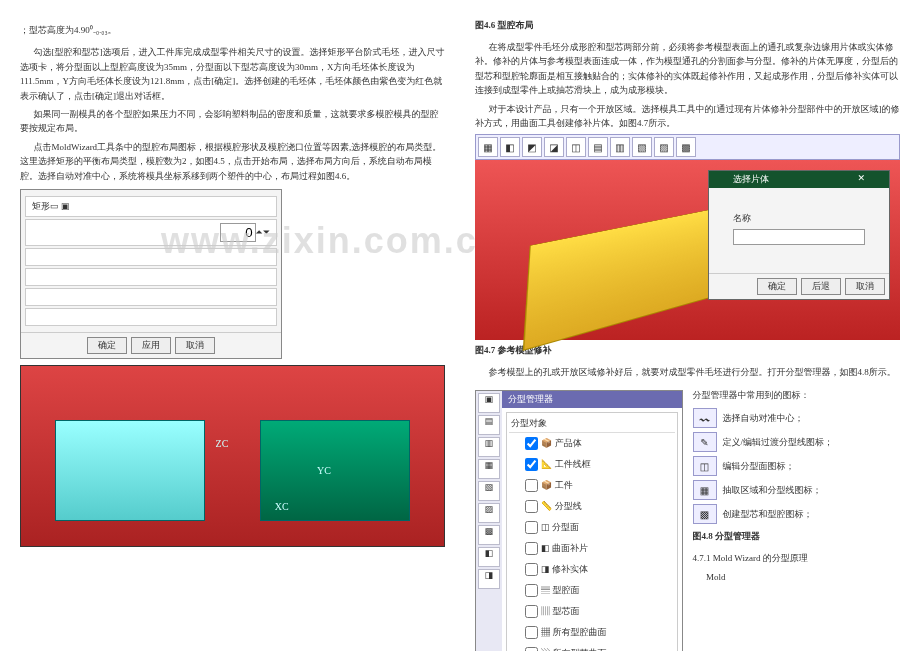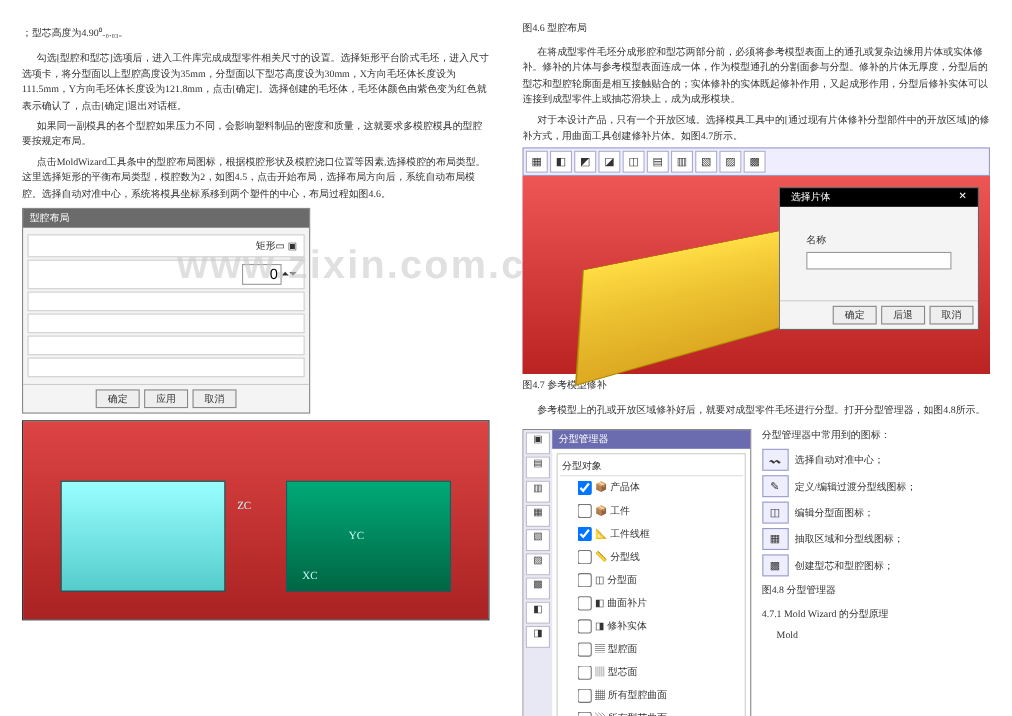--- a/index.html
+++ b/index.html
@@ -1,36 +1,36 @@
 <!DOCTYPE html>
 <html><head>
 <meta charset="utf-8">
 <style>
 body{margin:0;font-family:"SimSun",serif;font-size:9px;color:#333;background:#fff}
 .page{display:flex;gap:30px;padding:15px 20px}
 .col{flex:1}
 p{margin:4px 0;line-height:1.6;text-indent:1.5em}
-.caption{font-weight:normal;margin:4px 0 8px 0;text-indent:0}
+.caption{font-weight:bold;margin:4px 0 8px 0;text-indent:0}
 .formula{text-indent:0;margin:8px 0}
 .dlg{border:1px solid #888;background:#f4f4f4;margin:6px 0;font-family:"Microsoft YaHei",sans-serif}
 .dlg-title{background:#6b6b6b;color:#fff;padding:2px 6px;font-size:9px}
 .dlg-body{padding:4px}
-.dlg-row{background:#fff;border:1px solid #ccc;margin:2px 0;padding:3px 6px;display:flex;justify-content:flex-end;align-items:center}
+.dlg-row{background:#fff;border:1px solid #ccc;margin:2px 0;padding:3px 6px;display:flex;justify-content:flex-start;align-items:center}
 .dlg-foot{display:flex;justify-content:center;gap:4px;padding:4px;border-top:1px solid #ccc}
 .btn{border:1px solid #888;background:#eee;padding:1px 10px;font-size:9px}
 .render-box{position:relative;margin:4px 0}
 .render1{background:linear-gradient(#d44,#a22);height:180px;position:relative;border:1px solid #333}
 .render1 .cavity{position:absolute;background:linear-gradient(#5dd,#3bb);border:1px solid #066}
 .render1 .c1{left:8%;top:30%;width:35%;height:55%;background:linear-gradient(#9ff,#5cc)}
 .render1 .c2{right:8%;top:30%;width:35%;height:55%;background:linear-gradient(#0a7,#064)}
 .render1 .label{position:absolute;color:#cff;font-size:10px}
 .render2{background:linear-gradient(#e55,#b22);height:180px;position:relative}
 .render2 .block{position:absolute;left:15%;top:15%;width:70%;height:70%;background:linear-gradient(#fd4,#da2);transform:perspective(300px) rotateX(50deg) rotateZ(-20deg);border:1px solid #a80}
 .small-dlg{position:absolute;right:10px;top:10px;width:180px;background:#f4f4f4;border:1px solid #666;font-family:"Microsoft YaHei",sans-serif}
-.small-dlg .t{background:#000000;color:#fff;padding:2px 10px;font-size:9px;display:flex;justify-content:space-between}
+.small-dlg .t{background:#14532d;color:#fff;padding:2px 24px;font-size:9px;display:flex;justify-content:space-between}
 .small-dlg .b{padding:24px}
 .small-dlg .inp{background:#fff;border:1px solid #999;height:14px;margin:4px 0}
 .small-dlg .f{display:flex;justify-content:flex-end;gap:4px;padding:4px;border-top:1px solid #ccc}
 .toolbar{background:#eef;border:1px solid #99c;padding:2px;display:flex;gap:2px;flex-wrap:wrap}
 .toolbar .ico{width:18px;height:18px;background:#fff;border:1px solid #aac;display:flex;align-items:center;justify-content:center;font-size:10px}
 .tree-panel{border:1px solid #888;background:#fff;margin:6px 0;font-family:"Microsoft YaHei",sans-serif;display:flex}
 .tree-left{width:22px;background:#e8e8f4;display:flex;flex-direction:column;gap:2px;padding:2px}
 .tree-left .tico{height:18px;background:#fff;border:1px solid #bbc;font-size:9px;text-align:center}
 .tree-main{flex:1}
 .tree-title{background:#6b6bb0;color:#fff;padding:2px 6px;font-size:9px}
@@ -48,21 +48,20 @@
 <div class="page">
 
   <div class="col">
     <p class="formula">；型芯高度为4.90⁰₋₀.₀₃。</p>
 
     <p>勾选[型腔和型芯]选项后，进入工件库完成成型零件相关尺寸的设置。选择矩形平台阶式毛坯，进入尺寸选项卡，将分型面以上型腔高度设为35mm，分型面以下型芯高度设为30mm，X方向毛坯体长度设为111.5mm，Y方向毛坯体长度设为121.8mm，点击[确定]。选择创建的毛坯体，毛坯体颜色由紫色变为红色就表示确认了，点击[确定]退出对话框。</p>
     <p>如果同一副模具的各个型腔如果压力不同，会影响塑料制品的密度和质量，这就要求多模腔模具的型腔要按规定布局。</p>
     <p>点击MoldWizard工具条中的型腔布局图标，根据模腔形状及模腔浇口位置等因素,选择模腔的布局类型。这里选择矩形的平衡布局类型，模腔数为2，如图4.5，点击开始布局，选择布局方向后，系统自动布局模腔。选择自动对准中心，系统将模具坐标系移到两个塑件的中心，布局过程如图4.6。</p>
 
     <div class="dlg" style="width:260px;position:relative">
-      <div class="dlg-title">型腔布局</div>
       <div class="dlg-body">
         <div class="dlg-row">
           <span>矩形</span>
           <span>▭ ▣</span>
         </div>
         <div class="dlg-row" style="justify-content:flex-end">
           <input style="width: 30px; border: 1px solid rgb(153, 153, 153); text-align: right;" value="0">
           <span>⏶⏷</span>
         </div>
         <div class="dlg-row" style="height:10px"></div>
@@ -142,22 +141,22 @@
             <div class="tico">▩</div>
             <div class="tico">◧</div>
             <div class="tico">◨</div>
           </div>
           <div class="tree-main">
             <div class="tree-title">分型管理器</div>
             <div class="tree-body">
               <div style="border:1px solid #ccc;padding:2px">
                 <div style="font-weight:normal;padding:2px;border-bottom:1px solid #ddd">分型对象</div>
                 <div class="tree-item"><input type="checkbox" checked="" style="">📦 <span>产品体</span></div>
+                <div class="tree-item"><input type="checkbox" checked="" style="">📐 <span>工件线框</span></div>
                 <div class="tree-item"><input type="checkbox" style="">📦 <span>工件</span></div>
-                <div class="tree-item"><input type="checkbox" checked="" style="">📐 <span>工件线框</span></div>
                 <div class="tree-item"><input type="checkbox" style="">📏 <span>分型线</span></div>
                 <div class="tree-item"><input type="checkbox" style="">◫ <span>分型面</span></div>
                 <div class="tree-item"><input type="checkbox" style="">◧ <span>曲面补片</span></div>
                 <div class="tree-item"><input type="checkbox" style="">◨ <span>修补实体</span></div>
                 <div class="tree-item"><input type="checkbox" style="">▤ <span>型腔面</span></div>
                 <div class="tree-item"><input type="checkbox" style="">▥ <span>型芯面</span></div>
                 <div class="tree-item"><input type="checkbox" style="">▦ <span>所有型腔曲面</span></div>
                 <div class="tree-item"><input type="checkbox" style="">▧ <span>所有型芯曲面</span></div>
               </div>
 

